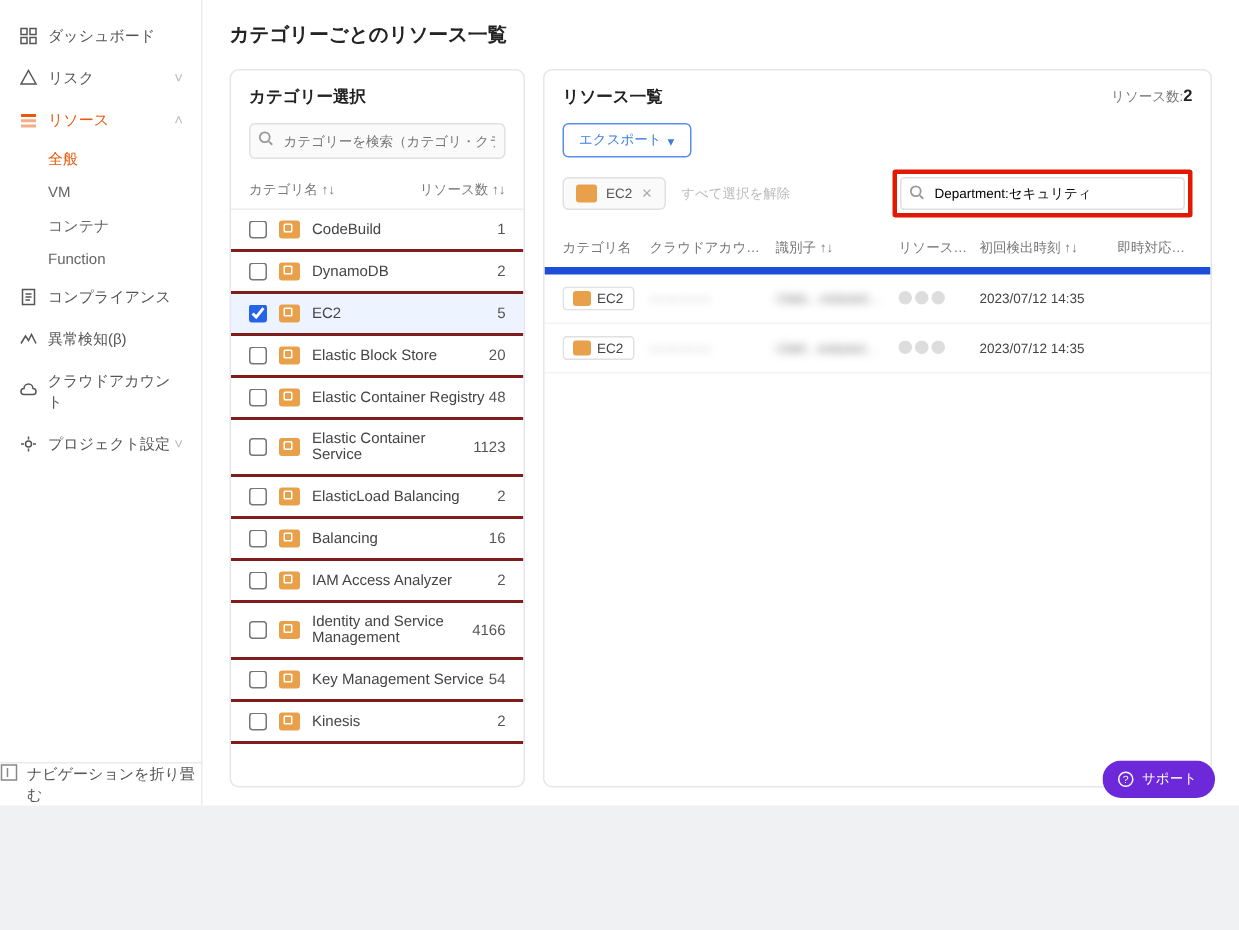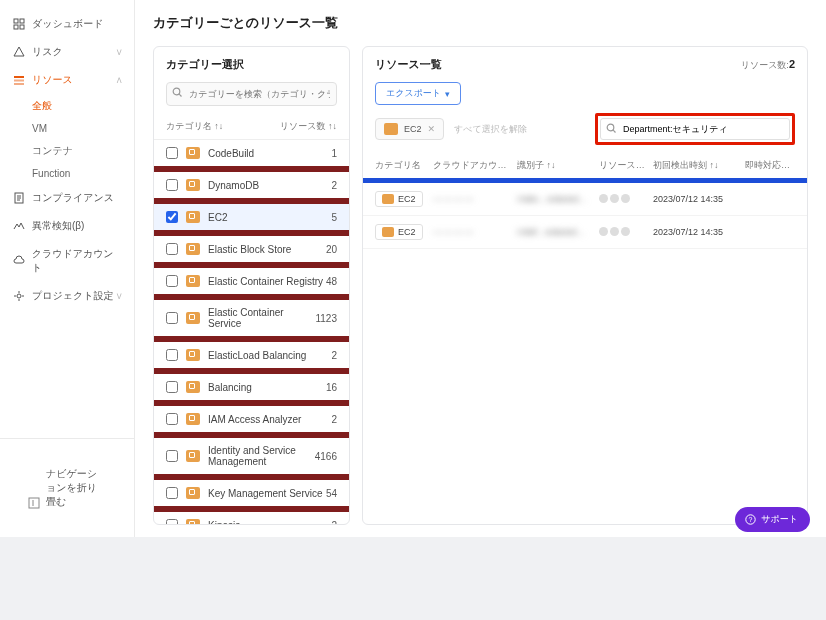--- a/index.html
+++ b/index.html
@@ -9,21 +9,21 @@
 
 .sidebar { width:135px; border-right:1px solid #eaeaea; display:flex; flex-direction:column; }
 .nav { flex:1; padding:10px 0; }
 .nav-item { display:flex; align-items:center; padding:7px 12px; cursor:pointer; color:#555; }
 .nav-item .ico { width:14px; height:14px; margin-right:6px; display:flex; align-items:center; justify-content:center; }
 .nav-item .chev { margin-left:auto; color:#bbb; }
 .nav-item.active { color:#e8590c; }
 .nav-sub { padding-left:32px; }
 .nav-sub .sub { padding:5px 0; color:#666; cursor:pointer; }
 .nav-sub .sub.active { color:#e8590c; }
-.nav-bottom { border-top:1px solid #eaeaea; padding:28px; display:flex; align-items:flex-end; color:#555; cursor:pointer; }
+.nav-bottom { border-top:1px solid #eaeaea; padding:0; display:flex; align-items:flex-start; color:#555; cursor:pointer; }
 .nav-bottom .ico { margin-right:6px; }
 
 
 .main { flex:1; padding:14px 18px; overflow:hidden; }
 .page-title { font-size:13px; font-weight:700; margin-bottom:14px; }
 .panels { display:flex; gap:12px; height:calc(100% - 30px); }
 
 .panel { background:#fff; border:1px solid #e5e6e9; border-radius:6px; display:flex; flex-direction:column; overflow:hidden; }
 .panel-left { width:197px; }
 .panel-right { flex:1; }
@@ -32,21 +32,21 @@
 .panel-head .rcount { margin-left:auto; font-weight:400; color:#777; font-size:9px;}
 .panel-head .rcount b { color:#222; font-size:11px; }
 
 .search-box { margin:0 12px 8px; position:relative; }
 .search-box input { width:100%; padding:6px 6px 6px 22px; border:1px solid #e0e0e0; border-radius:4px; font-size:9px; color:#555; background:#fafafa; }
 .search-box .mag { position:absolute; left:6px; top:5px; color:#999; }
 
 .cat-header { display:flex; padding:6px 12px; color:#777; font-size:9px; border-bottom:1px solid #eee; }
 .cat-header .hn { flex:1; }
 .cat-list { flex:1; overflow-y:auto; }
-.cat-row { display:flex; align-items:center; padding:7px 12px; border-bottom:6px solid #7f1d1d; }
+.cat-row { display:flex; align-items:center; padding:7px 12px; border-bottom:2px solid #7f1d1d; }
 .cat-row input[type=checkbox] { margin-right:8px; width:12px; height:12px; accent-color:#2563eb;}
 .cat-row .aws-ico { width:14px; height:12px; background:#e8a04a; border-radius:2px; margin-right:8px; position:relative; }
 .cat-row .aws-ico:before { content:""; position:absolute; top:2px; left:3px; width:4px; height:4px; border:1px solid #fff; border-radius:1px; }
 .cat-row .nm { flex:1; color:#444; }
 .cat-row .cnt { color:#555; font-variant-numeric:tabular-nums; }
 .cat-row.selected { background:#eef4ff; }
 
 .export-row { padding:0 12px 8px; }
 .export-btn { border:1px solid #5b8def; color:#3b7de0; background:#fff; padding:4px 10px; border-radius:4px; font-size:9px; cursor:pointer; display:inline-flex; align-items:center; gap:4px;}
 

